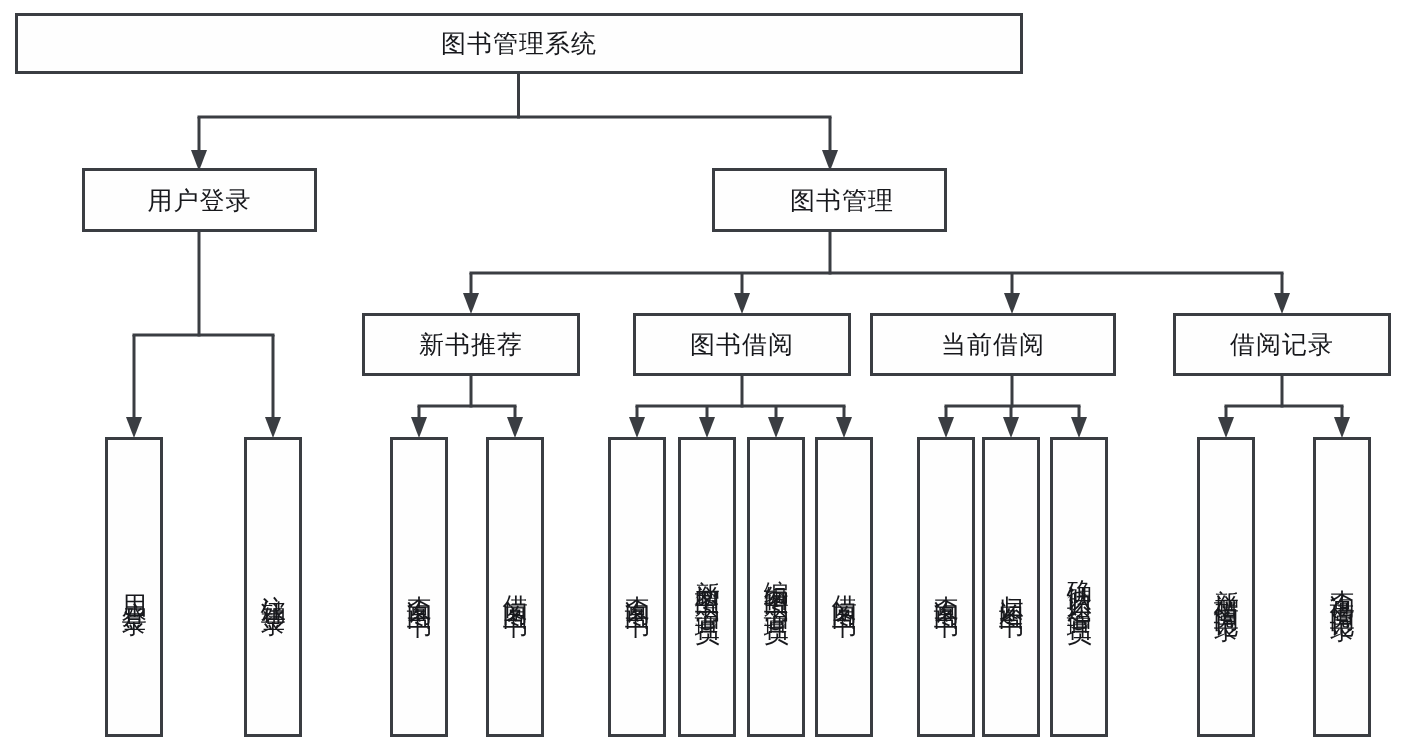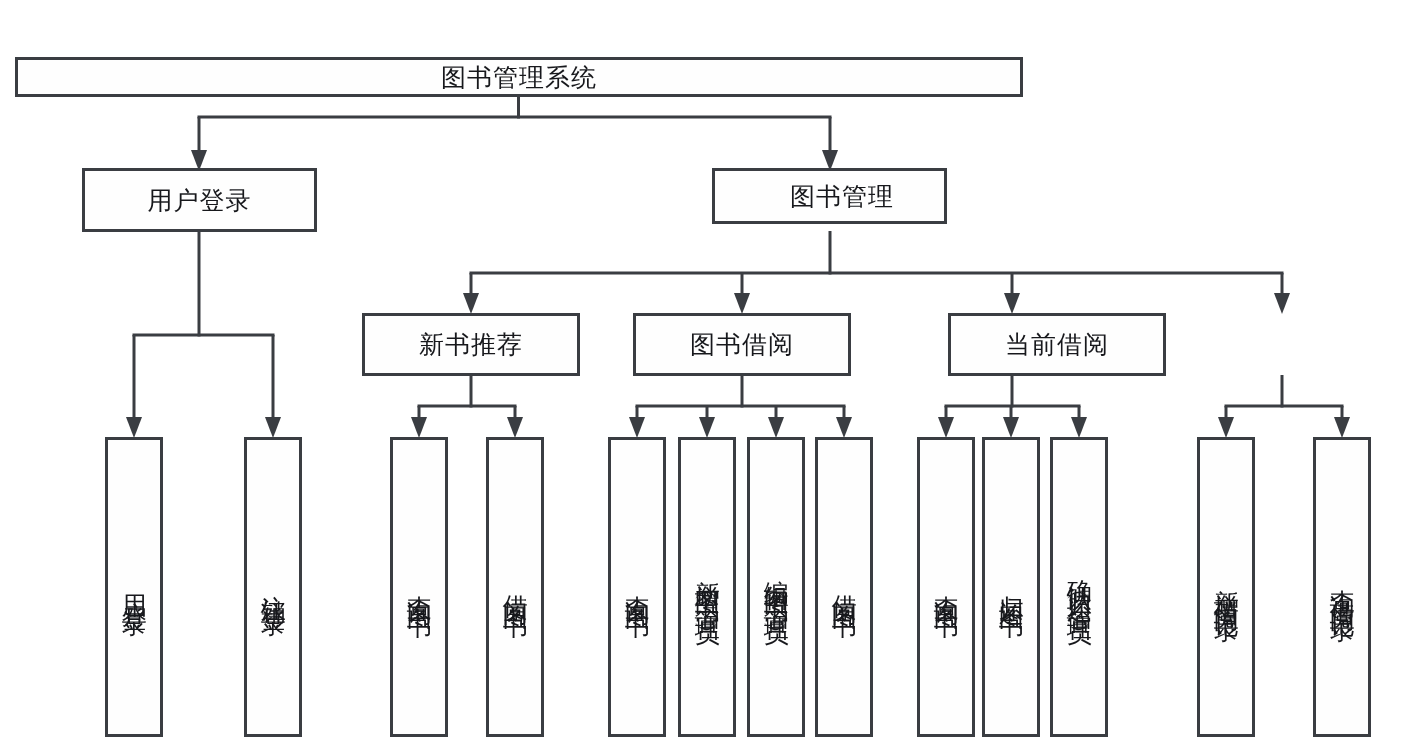--- a/index.html
+++ b/index.html
@@ -127,39 +127,42 @@
     <polygon points="1071,417 1087,417 1079,438"></polygon>
 
     <line x1="1282" y1="375" x2="1282" y2="407.5"></line>
     <line x1="1224.5" y1="406" x2="1343.5" y2="406"></line>
     <line x1="1226" y1="406" x2="1226" y2="420"></line>
     <polygon points="1218,417 1234,417 1226,438"></polygon>
     <line x1="1342" y1="406" x2="1342" y2="420"></line>
     <polygon points="1334,417 1350,417 1342,438"></polygon>
   </svg>
 
-  <div class="box" style="left:15px; top:13px; width:1008px; height:40px;margin-top:44px;">
+  <div class="box" style="left:15px; top:13px; width:1008px; height:61px;">
     <span class="h-label">图书管理系统</span>
   </div>
 
   <div class="box" style="left:82px; top:168px; width:235px; height:64px;">
     <span class="h-label">用户登录</span>
   </div>
-  <div class="box" style="left:712px; top:168px; width:235px; height:56px;padding-left:25px;">
+  <div class="box" style="left:712px; top:168px; width:235px; height:64px;padding-left:25px;">
     <span class="h-label">图书管理</span>
   </div>
 
   <div class="box" style="left:362px; top:313px; width:218px; height:63px;">
     <span class="h-label">新书推荐</span>
   </div>
   <div class="box" style="left:633px; top:313px; width:218px; height:63px;text-align:right;">
     <span class="h-label">图书借阅</span>
   </div>
-  <div class="box" style="left:948px; top:313px; width:218px; height:63px;">
+  <div class="box" style="left:870px; top:313px; width:246px; height:63px;">
     <span class="h-label">当前借阅</span>
+  </div>
+  <div class="box" style="left:1173px; top:313px; width:218px; height:63px;">
+    <span class="h-label">借阅记录</span>
   </div>
 
   <div class="box v-box" style="left:105px; top:437px; width:58px; height:300px;">
     <span class="v-label">用户登录</span>
   </div>
   <div class="box v-box" style="left:244px; top:437px; width:58px; height:300px;">
     <span class="v-label">注销登录</span>
   </div>
 
   <div class="box v-box" style="left:390px; top:437px; width:58px; height:300px;">

